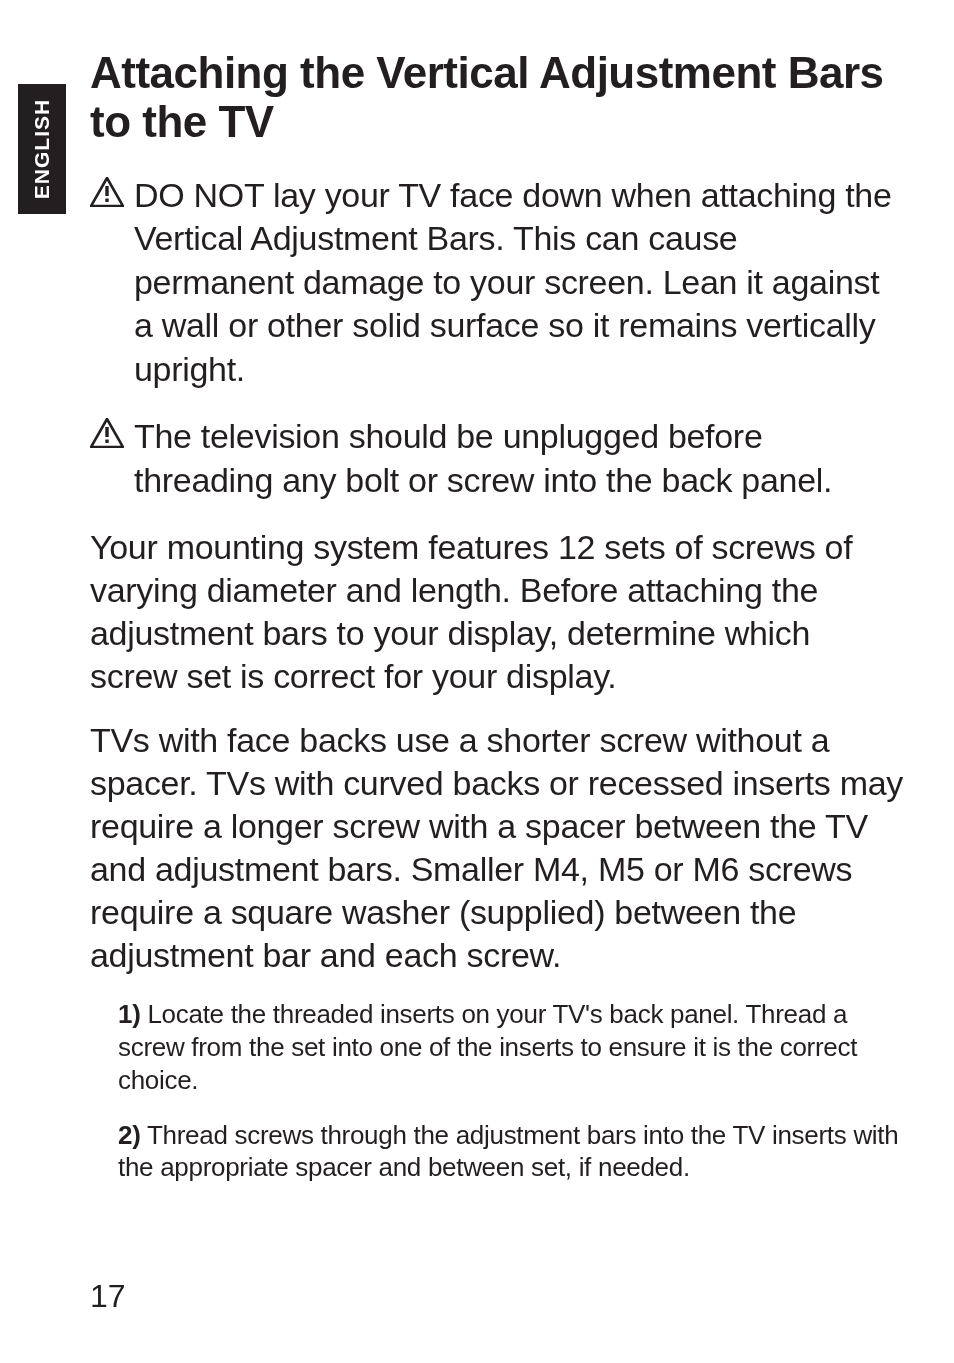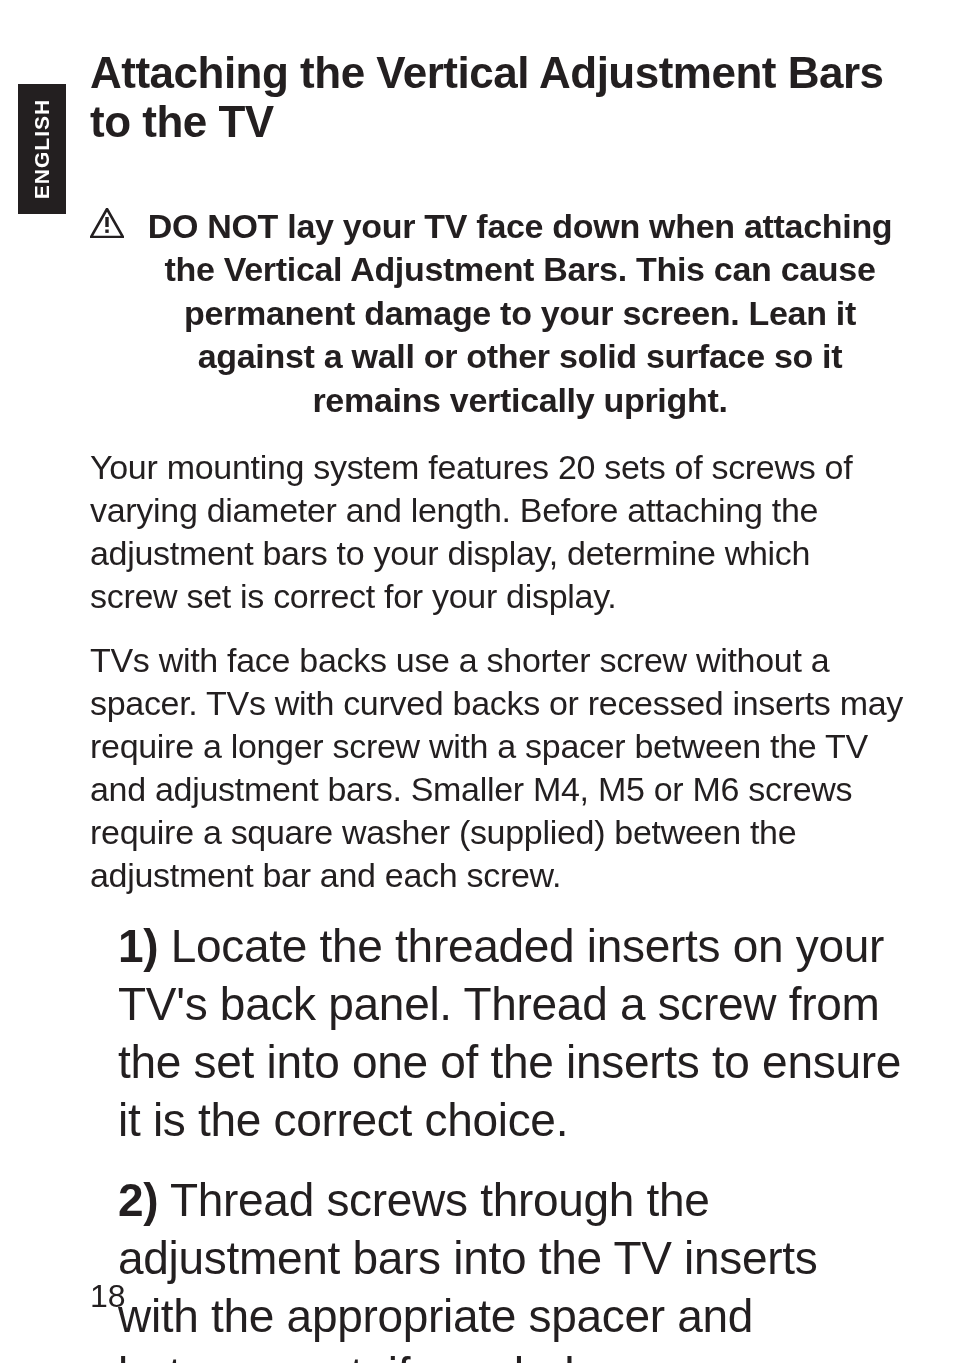--- a/index.html
+++ b/index.html
@@ -1,27 +1,27 @@
 <!DOCTYPE html>
 <html><head>
 <meta charset="utf-8">
 <style>
   * { margin: 0; padding: 0; box-sizing: border-box; }
   html, body { width: 954px; height: 1363px; background: #fff; font-family: "Myriad Pro", "Segoe UI", Arial, sans-serif; color: #231f20; }
   .page { position: relative; width: 954px; height: 1363px; padding: 48px 48px 48px 90px; }
   .lang-tab { position: absolute; left: 18px; top: 84px; width: 48px; height: 130px; background: #231f20; display: flex; align-items: center; justify-content: center; }
   .lang-tab span { transform: rotate(-90deg); color: #fff; font-weight: 700; font-size: 21px; letter-spacing: 1px; white-space: nowrap; font-family: "Arial Narrow", Arial, sans-serif; font-stretch: condensed; }
-  h1 { font-size: 44px; font-weight: 700; line-height: 1.12; margin-bottom: 58px; letter-spacing: -0.5px; }
-  .warning { display: flex; align-items: flex-start; font-size: 34px; font-weight: 700; line-height: 1.28; margin-bottom: 24px; letter-spacing: -0.3px; text-align: center; }
+  h1 { font-size: 44px; font-weight: 700; line-height: 1.12; margin-bottom: 27px; letter-spacing: -0.5px; }
+  .warning { display: flex; align-items: flex-start; font-size: 34px; font-weight: 400; line-height: 1.28; margin-bottom: 24px; letter-spacing: -0.3px; }
   .warning .icon { flex: 0 0 auto; margin-right: 10px; margin-top: 3px; }
   .warning .text { flex: 1 1 auto; }
   .icon svg { display: block; }
   p.body { font-size: 34px; line-height: 1.26; margin-bottom: 22px; letter-spacing: -0.3px; }
   ol { list-style: none; padding-left: 28px; }
-  ol li { font-size: 46px; line-height: 1.26; margin-bottom: 22px; letter-spacing: -0.3px; }
+  ol li { font-size: 26px; line-height: 1.26; margin-bottom: 22px; letter-spacing: -0.3px; }
   ol li .num { font-weight: 700; }
   .page-number { position: absolute; left: 90px; bottom: 48px; font-size: 32px; }
 </style>
 </head>
 <body>
 
 <div class="page">
 
   <div class="lang-tab">
     <span>ENGLISH</span>
@@ -33,29 +33,39 @@
     <span class="icon">
       <svg width="34" height="30" viewBox="0 0 34 30">
         <polygon points="17,1 33,29 1,29" fill="none" stroke="#231f20" stroke-width="2.6" stroke-linejoin="round"></polygon>
         <rect x="15.3" y="9" width="3.4" height="10" fill="#231f20"></rect>
         <rect x="15.3" y="21.5" width="3.4" height="3.4" fill="#231f20"></rect>
       </svg>
     </span>
     <span class="text">DO NOT lay your TV face down when attaching the Vertical Adjustment Bars. This can cause permanent damage to your screen. Lean it against a wall or other solid surface so it remains vertically upright.</span>
   </div>
 
+  <div class="warning">
+    <span class="icon">
+      <svg width="34" height="30" viewBox="0 0 34 30">
+        <polygon points="17,1 33,29 1,29" fill="none" stroke="#231f20" stroke-width="2.6" stroke-linejoin="round"></polygon>
+        <rect x="15.3" y="9" width="3.4" height="10" fill="#231f20"></rect>
+        <rect x="15.3" y="21.5" width="3.4" height="3.4" fill="#231f20"></rect>
+      </svg>
+    </span>
+    <span class="text">The television should be unplugged before threading any bolt or screw into the back panel.</span>
+  </div>
 
-  <p class="body">Your mounting system features 20 sets of screws of varying diameter and length. Before attaching the adjustment bars to your display, determine which screw set is correct for your display.</p>
+  <p class="body">Your mounting system features 12 sets of screws of varying diameter and length. Before attaching the adjustment bars to your display, determine which screw set is correct for your display.</p>
 
   <p class="body">TVs with face backs use a shorter screw without a spacer. TVs with curved backs or recessed inserts may require a longer screw with a spacer between the TV and adjustment bars. Smaller M4, M5 or M6 screws require a square washer (supplied) between the adjustment bar and each screw.</p>
 
   <ol>
     <li>
       <span class="num">1)</span><span> Locate the threaded inserts on your TV's back panel. Thread a screw from the set into one of the inserts to ensure it is the correct choice.</span>
     </li>
     <li>
       <span class="num">2)</span><span> Thread screws through the adjustment bars into the TV inserts with the appropriate spacer and between set, if needed.</span>
     </li>
   </ol>
 
-  <div class="page-number">18</div>
+  <div class="page-number">17</div>
 
 </div>
 
 </body></html>

